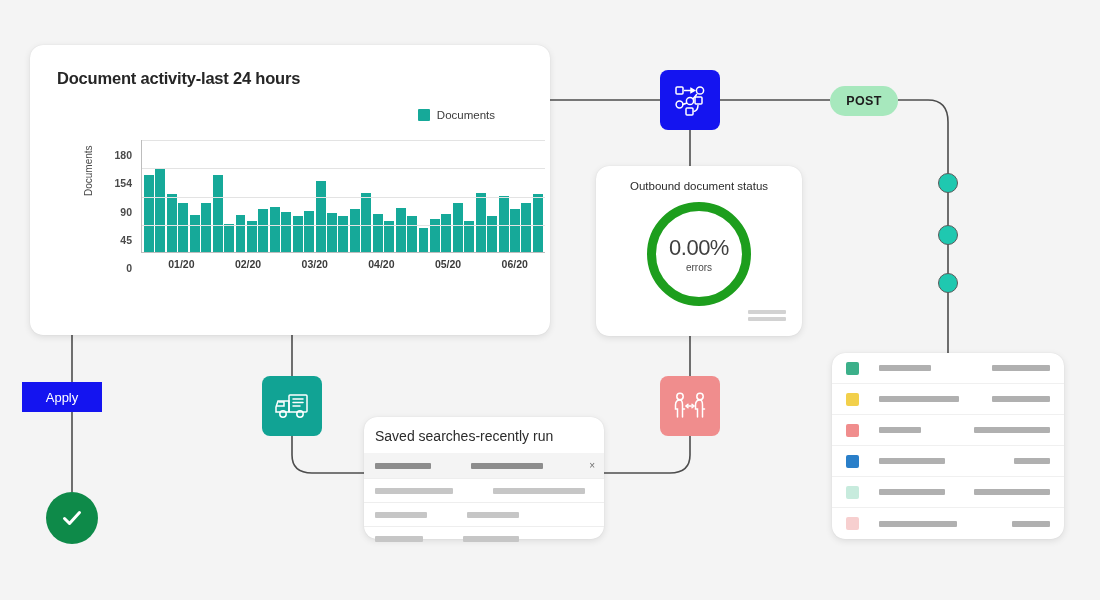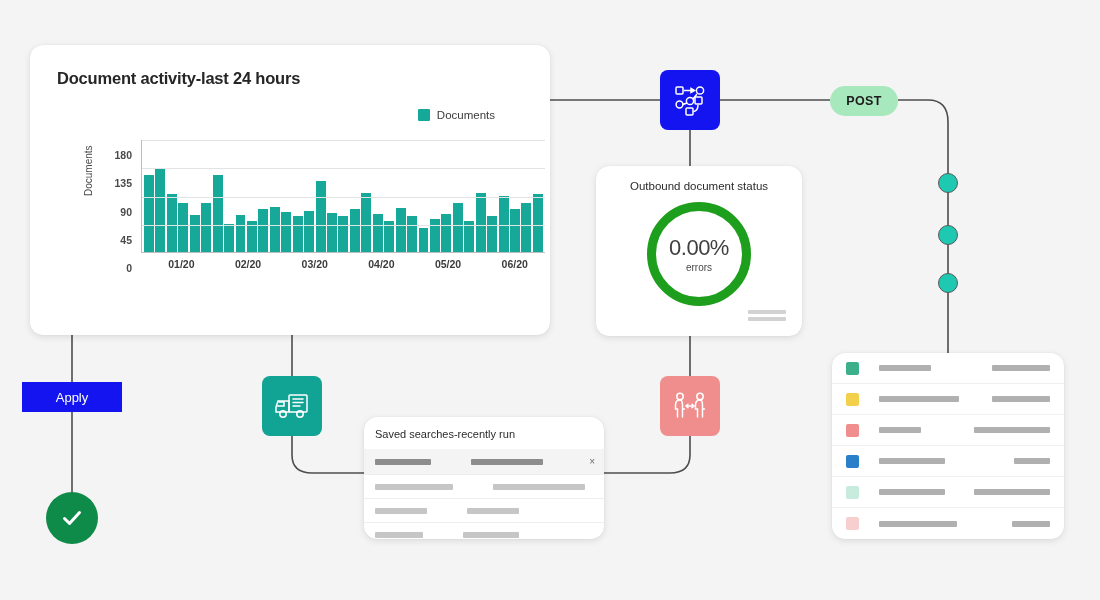--- a/index.html
+++ b/index.html
@@ -82,21 +82,21 @@
     display: flex; flex-direction: column; align-items: center; justify-content: center;
   }
   .donut-value { font-size: 22px; color: #3f3f3f; letter-spacing: -0.5px; }
   .donut-sub { font-size: 10px; color: #4a4a4a; margin-top: 1px; }
   .donut-bars { position: absolute; right: 16px; bottom: 12px; width: 38px; }
   .donut-bar { height: 4px; background: #d2d2d2; border-radius: 1px; margin-bottom: 3px; }
 
   
   #saved-card { left: 364px; top: 417px; width: 240px; height: 122px; }
   .saved-title {
-    font-size: 11px; color: #2b2b2b; padding: 11px 0 9px 11px;
+    font-size: 14px; color: #2b2b2b; padding: 11px 0 9px 11px;
   }
   .saved-head {
     display: flex; align-items: center; background: #f4f4f4;
     height: 25px; padding: 0 9px 0 11px; gap: 8px;
   }
   .saved-row {
     display: flex; align-items: center; height: 24px;
     padding: 0 9px 0 11px; gap: 8px; border-top: 1px solid #eeeeee;
   }
   .ph { height: 6px; border-radius: 1px; background: #c6c6c6; }
@@ -118,21 +118,21 @@
   
   .node {
     position: absolute; border-radius: 8px; z-index: 4;
     display: flex; align-items: center; justify-content: center;
   }
   #node-flow { left: 660px; top: 70px; width: 60px; height: 60px; background: #1414f0; }
   #node-truck { left: 262px; top: 376px; width: 60px; height: 60px; background: #11a394; }
   #node-people { left: 660px; top: 376px; width: 60px; height: 60px; background: #f08d8d; }
 
   #btn-apply {
-    position: absolute; left: 22px; top: 382px; width: 100px; height: 30px;
+    position: absolute; left: 22px; top: 382px; width: 80px; height: 30px;
     background: #1414f0; color: #fff; font-size: 13px;
     display: flex; align-items: center; justify-content: center; z-index: 4;
   }
   #badge-post {
     position: absolute; left: 830px; top: 86px; width: 68px; height: 30px;
     background: #a7e8bd; border-radius: 15px; z-index: 4;
     display: flex; align-items: center; justify-content: center;
     font-size: 12.5px; font-weight: bold; color: #1c1c1c; letter-spacing: 0.4px;
   }
   #check-circle {
@@ -182,21 +182,21 @@
       <span class="legend-swatch"></span>
       <span class="legend-label">Documents</span>
     </div>
 
     <div class="plot-wrap">
       <div class="y-title">Documents</div>
       <div class="y-ticks" id="y-ticks">
           <div class="y-tick" style="top: 113px;">0</div>
           <div class="y-tick" style="top: 84.75px;">45</div>
           <div class="y-tick" style="top: 56.5px;">90</div>
-          <div class="y-tick" style="top: 28.25px;">135</div>
+          <div class="y-tick" style="top: 28.25px;">154</div>
           <div class="y-tick" style="top: 0px;">180</div>
         </div>
       <div class="plot" id="plot">
         <div class="axis-base"></div>
         <div class="bars" id="bars">
             <div class="bar" style="height: 76.5889px; background: rgb(22, 169, 153);"></div>
             <div class="bar" style="height: 83.4944px; background: rgb(22, 169, 153);"></div>
             <div class="bar" style="height: 57.1278px; background: rgb(22, 169, 153);"></div>
             <div class="bar" style="height: 48.3389px; background: rgb(22, 169, 153);"></div>
             <div class="bar" style="height: 36.4111px; background: rgb(22, 169, 153);"></div>

